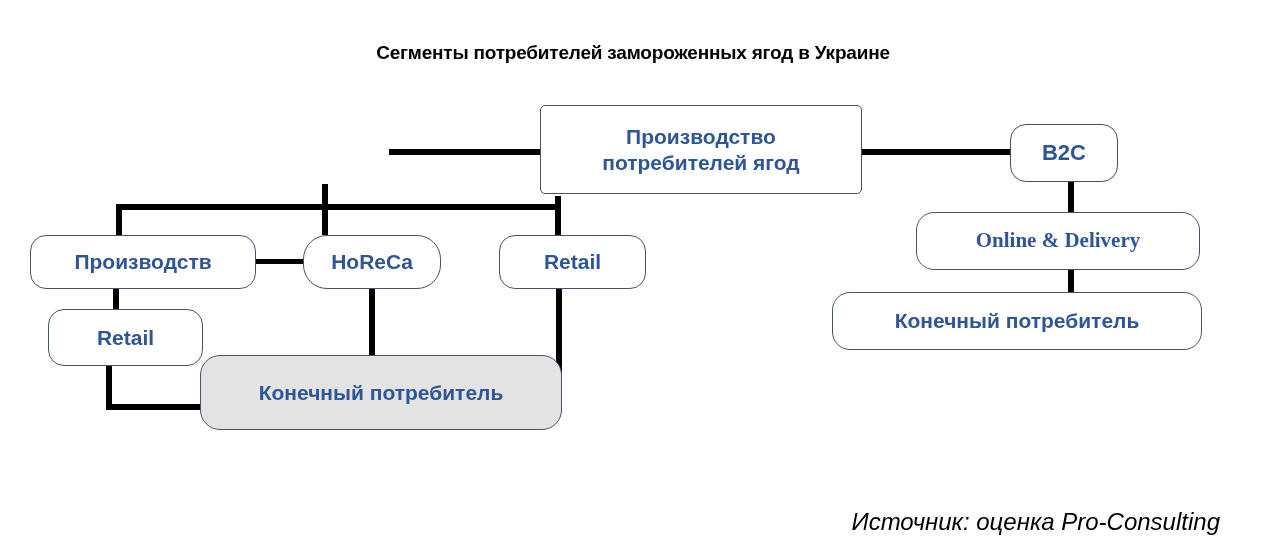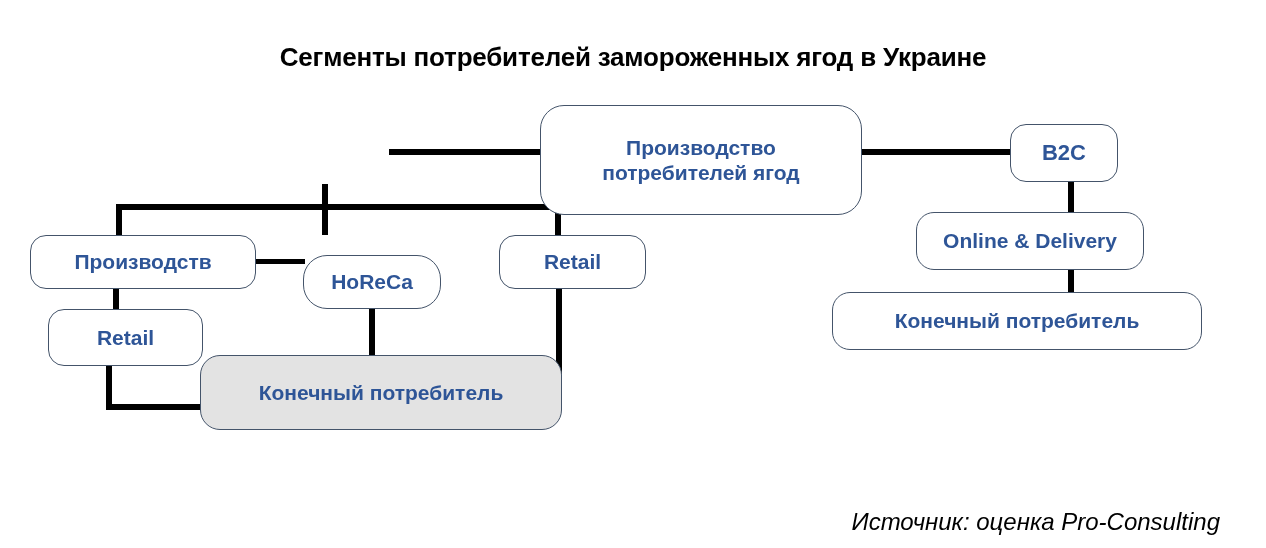--- a/index.html
+++ b/index.html
@@ -14,21 +14,21 @@
     background: #ffffff;
     font-family: "Liberation Sans", sans-serif;
     overflow: hidden;
   }
   #title {
     position: absolute;
     left: 0;
     top: 42px;
     width: 1266px;
     text-align: center;
-    font-size: 26px;
+    font-size: 19px;
     font-weight: bold;
     color: #000000;
     letter-spacing: -0.2px;
   }
   .node {
     position: absolute;
     box-sizing: border-box;
     border: 1.6px solid #44546a;
     border-radius: 18px;
     background: #ffffff;
@@ -87,53 +87,53 @@
   <div class="connector" style="left:106px; top:404px; width:110px; height:6px;"></div>
 
   <div class="connector" style="left:369px; top:288px; width:6px; height:68px;"></div>
 
   <div class="connector" style="left:556px; top:288px; width:6px; height:86px;"></div>
 
   <div class="connector" style="left:1068px; top:180px; width:6px; height:32px;"></div>
 
   <div class="connector" style="left:1068px; top:268px; width:6px; height:26px;"></div>
 
-  <div class="node" style="left:540px; top:105px; width:322px; height:110px; font-size:21px; border-radius:24px;">
+  <div class="node" style="left:540px; top:105px; width:322px; height:89px; font-size:21px; border-radius:5px;">
     <span>
       <span>Производство</span><br>
       <span>потребителей ягод</span>
     </span>
   </div>
 
 
   <div class="node" style="left:1010px; top:124px; width:108px; height:58px; font-size:22px; border-radius:16px;">
     <span>B2C</span>
   </div>
 
   <div class="node" style="left:30px; top:235px; width:226px; height:54px; font-size:21px; border-radius:16px;justify-content:center;">
     <span>Производств</span>
   </div>
 
-  <div class="node" style="left:303px; top:235px; width:138px; height:54px; font-size:21px; border-radius:24px;margin-top:20px;">
+  <div class="node" style="left:303px; top:235px; width:138px; height:54px; font-size:21px; border-radius:24px;">
     <span>HoReCa</span>
   </div>
 
   <div class="node" style="left:499px; top:235px; width:147px; height:54px; font-size:21px; border-radius:16px;">
     <span>Retail</span>
   </div>
 
   <div class="node" style="left:48px; top:309px; width:155px; height:57px; font-size:21px; border-radius:16px;">
     <span>Retail</span>
   </div>
 
   <div class="node gray" style="left:200px; top:355px; width:362px; height:75px; font-size:21px; border-radius:20px;">
     <span>Конечный потребитель</span>
   </div>
 
-  <div class="node" style="left:916px; top:212px; width:228px; height:58px; font-size:21px; border-radius:18px;">
+  <div class="node" style="left:916px; top:212px; width:284px; height:58px; font-size:21px; border-radius:18px;font-family:Liberation Serif, serif;">
     <span>Online &amp; Delivery</span>
   </div>
 
   <div class="node" style="left:832px; top:292px; width:370px; height:58px; font-size:21px; border-radius:18px;">
     <span>Конечный потребитель</span>
   </div>
 
   <div id="source">Источник: оценка Pro-Consulting</div>
 
 </div>

